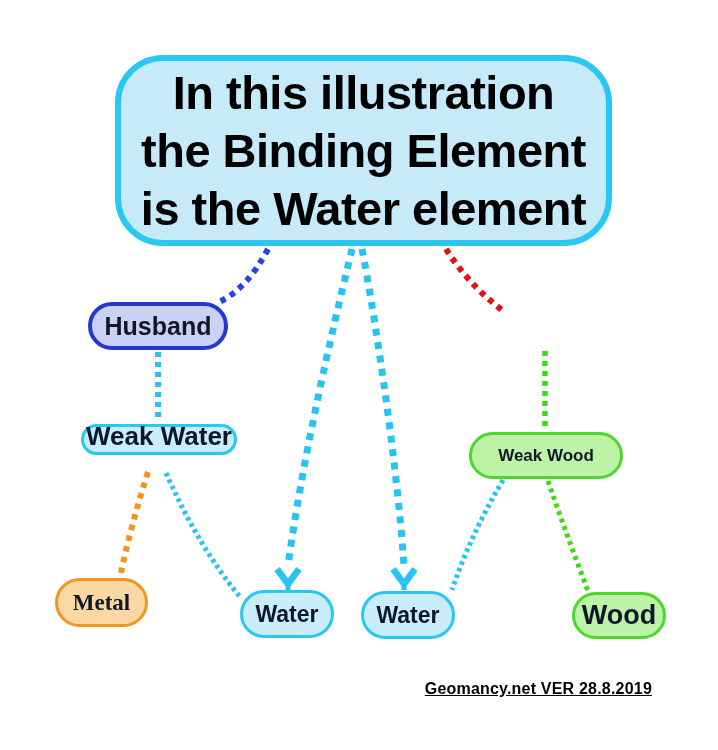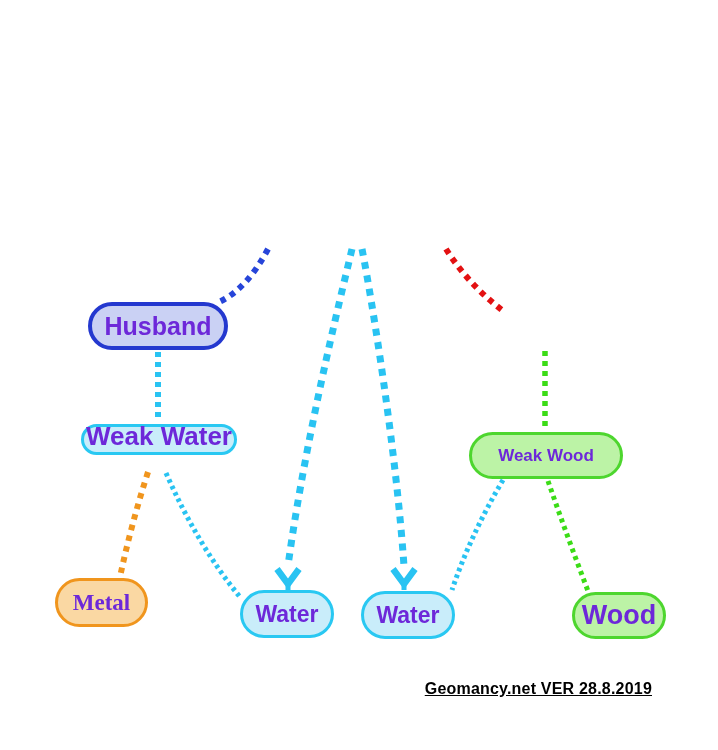--- a/index.html
+++ b/index.html
@@ -26,21 +26,21 @@
     font-weight: bold; font-size: 47px; line-height: 58px;
     color: #000000; text-align: center;
     letter-spacing: -0.5px;
   }
 
   .node {
     position: absolute;
     display: flex; align-items: center; justify-content: center;
     border-radius: 999px;
     box-sizing: border-box;
-    font-weight: bold; color: #6d28d9;
+    font-weight: bold; color: #0f172a;
     white-space: nowrap;
   }
   .n-husband    { left:  88px; top: 302px; width: 140px; height: 48px; border: 4px solid #2438CF;   background: #CAD1F4; font-size: 25px; }
   .n-wife       { left: 502px; top: 299px; width:  86px; height: 50px; border: 4px solid #EE1111;   background: #F8C9BC; font-size: 25px; }
   .n-weak-water { left:  81px; top: 424px; width: 156px; height: 31px; border: 3.5px solid #29C8F2; background: #C9EDFA; font-size: 26px; align-items: flex-end; }
   .n-weak-wood  { left: 469px; top: 432px; width: 154px; height: 47px; border: 3.5px solid #4DD62E; background: #BCF3A6; font-size: 17px; }
   .n-metal      { left:  55px; top: 578px; width:  93px; height: 49px; border: 3.5px solid #F0951D; background: #FAD8A3; font-size: 23px; font-family: Liberation Serif, serif; }
   .n-water-1    { left: 240px; top: 590px; width:  94px; height: 48px; border: 3.5px solid #29C8F2; background: #C9EDFA; font-size: 23px; }
   .n-water-2    { left: 361px; top: 591px; width:  94px; height: 48px; border: 3.5px solid #29C8F2; background: #C9EDFA; font-size: 23px; }
   .n-wood       { left: 572px; top: 592px; width:  94px; height: 47px; border: 3.5px solid #4DD62E; background: #BCF3A6; font-size: 27px; }
@@ -79,20 +79,25 @@
 
     <path d="M 148 472 Q 131 525 120 577" fill="none" stroke-width="6" stroke-dasharray="5.5 5.5" stroke="#F0951D"></path>
 
     <path d="M 166 473 Q 198 546 240 597" fill="none" stroke-width="5" stroke-dasharray="3.5 3.5" stroke="#29C3F2"></path>
 
     <path d="M 503 480 Q 470 536 452 590" fill="none" stroke-width="5" stroke-dasharray="3.5 3.5" stroke="#29C3F2"></path>
 
     <path d="M 548 481 Q 567 536 588 591" fill="none" stroke-width="5" stroke-dasharray="4 4" stroke="#3BDC16"></path>
   </svg>
 
+  <div class="title-box">
+    <div>In this illustration</div>
+    <div>the Binding Element</div>
+    <div>is the Water element</div>
+  </div>
 
   <div class="node n-husband">
     <span>Husband</span>
   </div>
   <div class="node n-weak-water">
     <span>Weak Water</span>
   </div>
   <div class="node n-weak-wood">
     <span>Weak Wood</span>
   </div>

